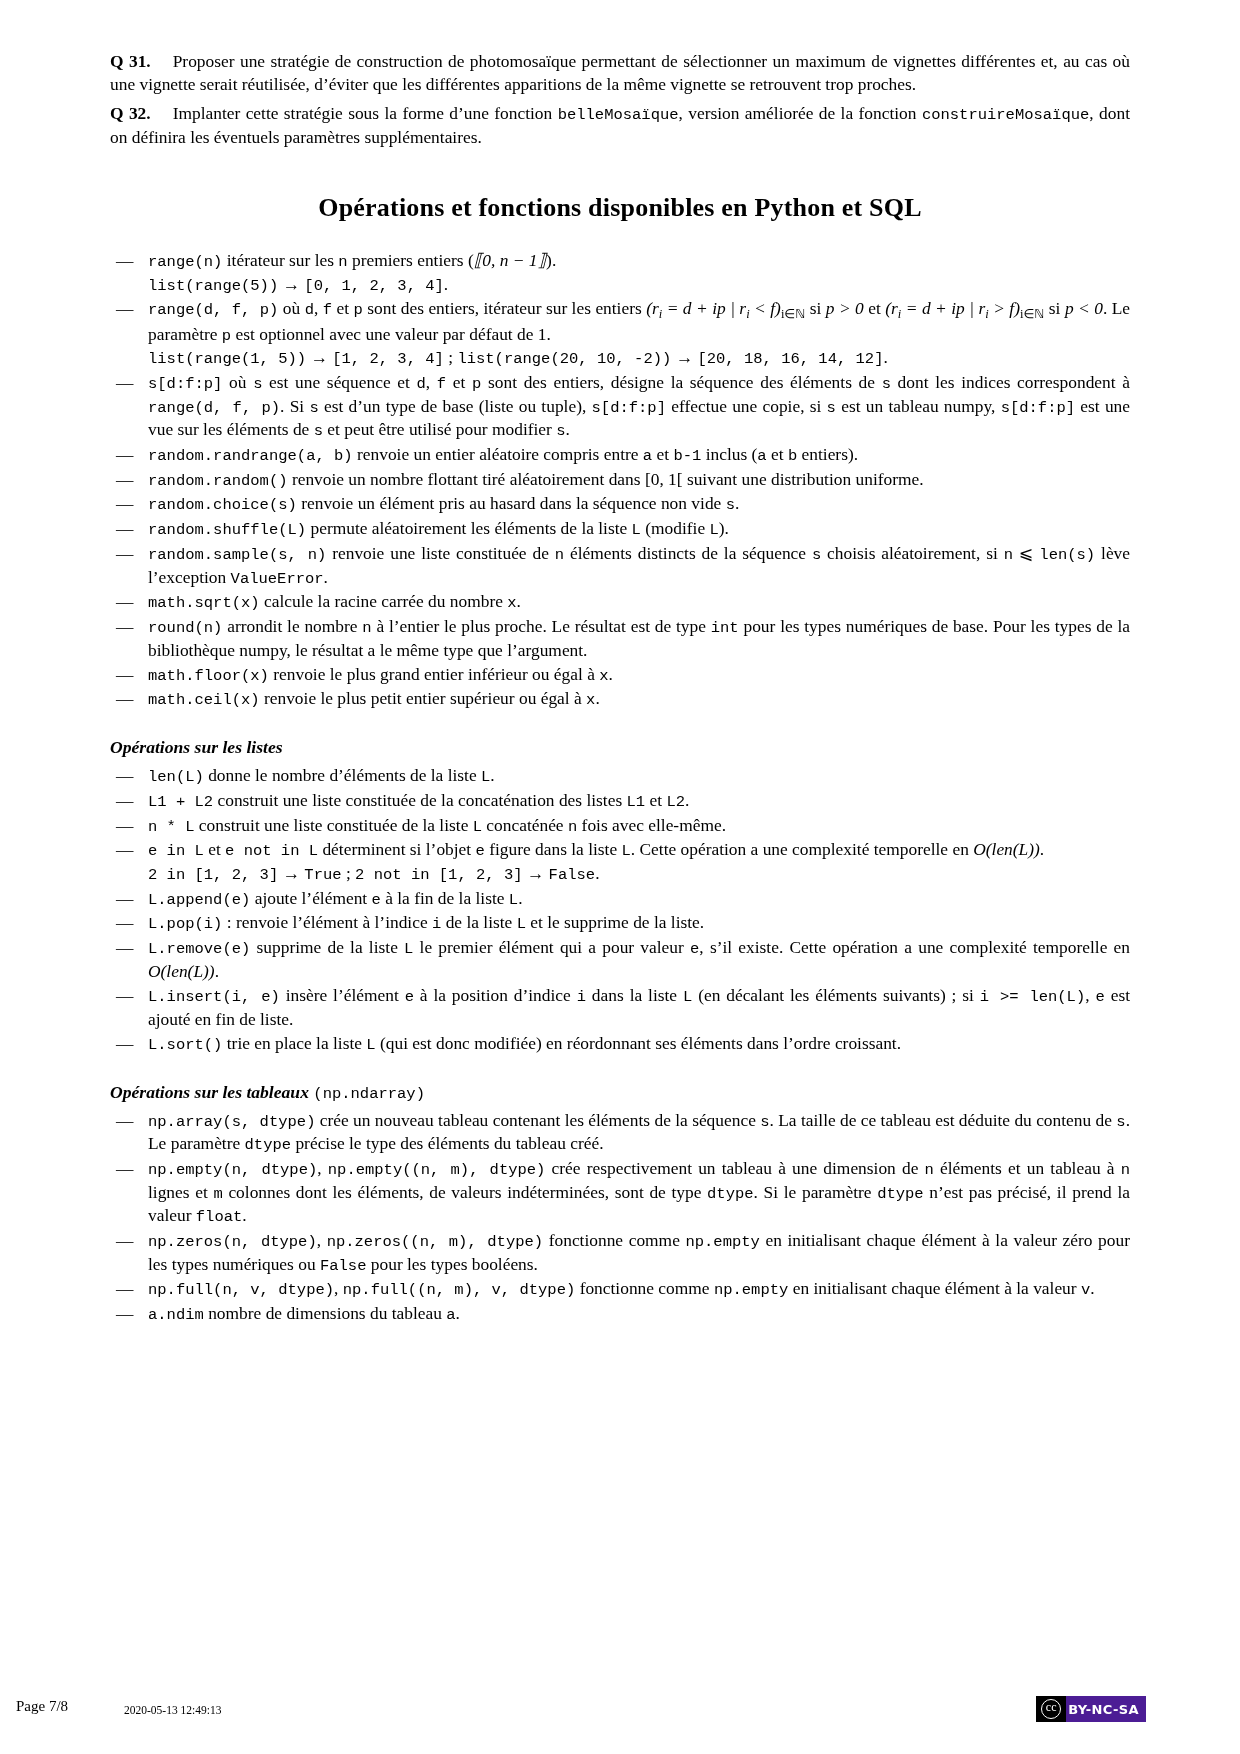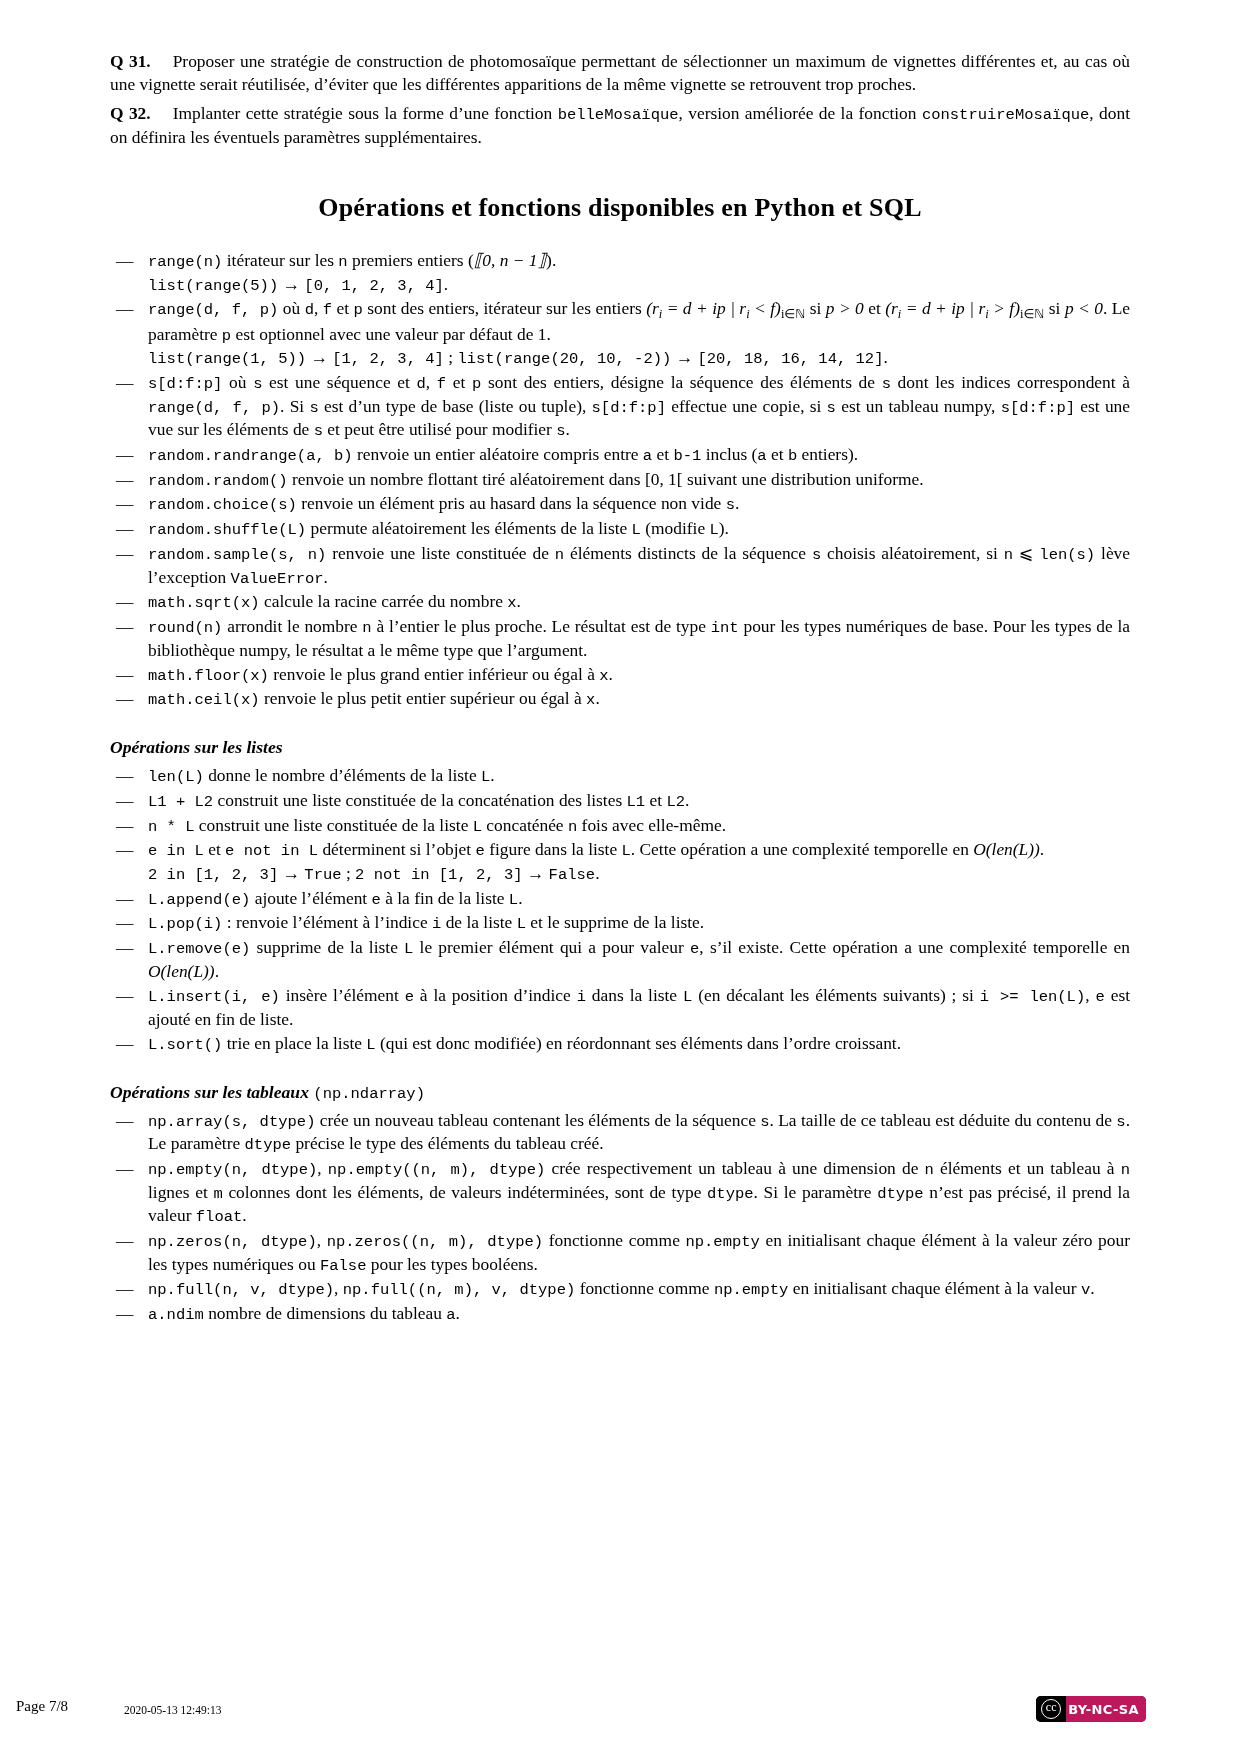--- a/index.html
+++ b/index.html
@@ -115,21 +115,21 @@
     top: 2px;
     font-size: 15px;
   }
   .cc-badge {
     position: absolute;
     right: 110px;
     top: 0px;
     height: 26px;
     display: flex;
     align-items: stretch;
-    border-radius: 5px;
+    border-radius: 0;
     overflow: hidden;
     background: #000;
   }
   .cc-badge .cc-left {
     background: #000;
     color: #fff;
     display: flex;
     align-items: center;
     padding: 0 5px;
   }
@@ -137,21 +137,21 @@
     width: 18px; height: 18px;
     border: 1.6px solid #fff;
     border-radius: 50%;
     color: #fff;
     font-size: 12px;
     line-height: 15px;
     text-align: center;
     font-family: "Liberation Serif", serif;
   }
   .cc-badge .cc-right {
-    background: #be185d;
+    background: #4c1d95;
     color: #fff;
     display: flex;
     align-items: center;
     padding: 0 7px 0 2px;
     font-family: "DejaVu Sans", sans-serif;
     font-size: 13px;
     font-weight: bold;
     letter-spacing: 0.4px;
   }
 </style>

